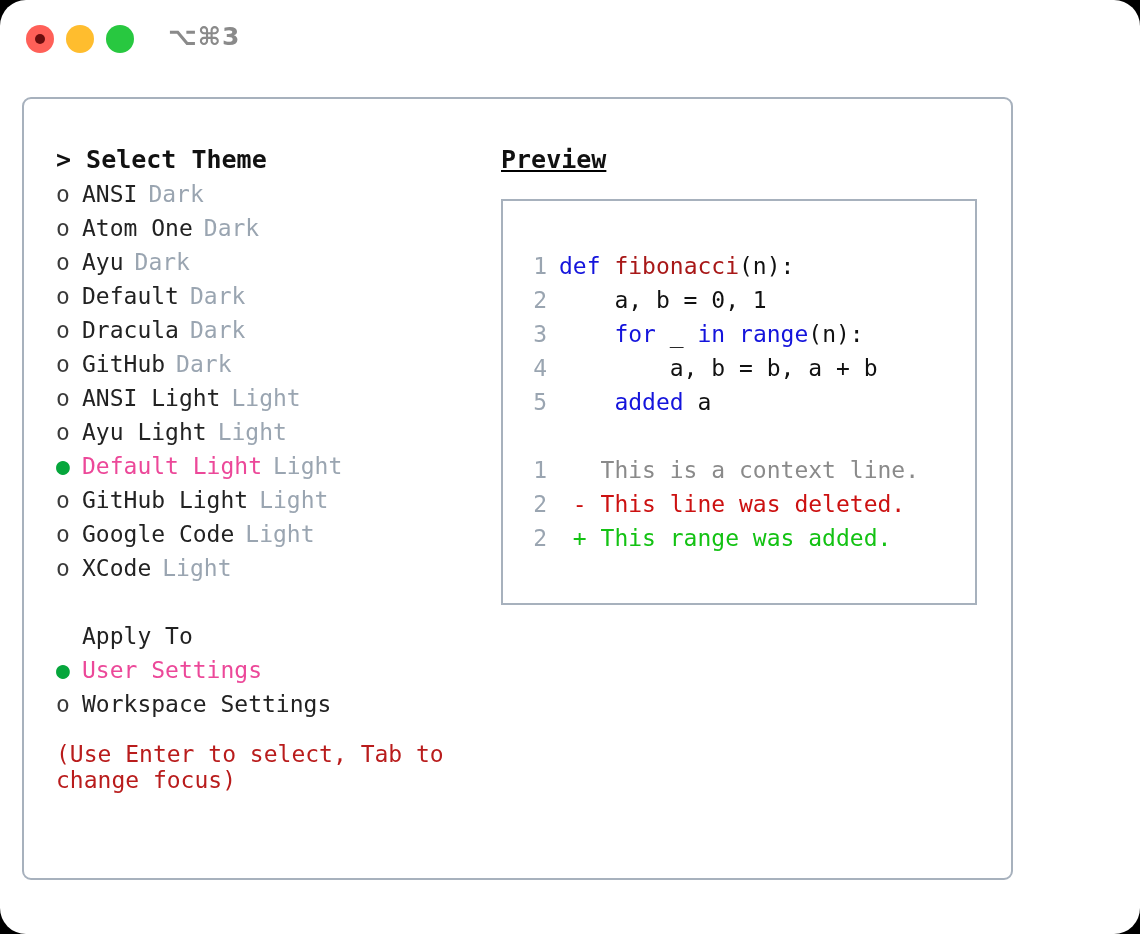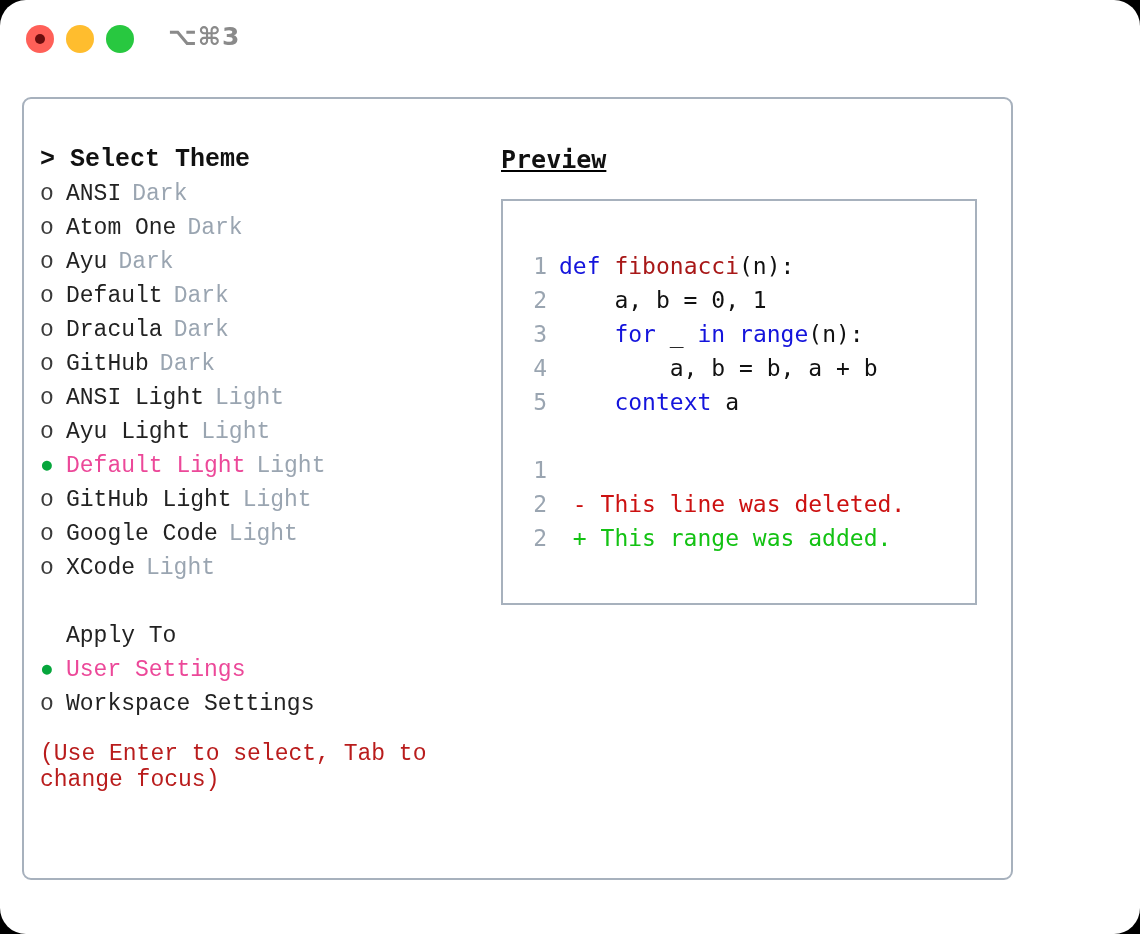--- a/index.html
+++ b/index.html
@@ -76,24 +76,23 @@
     width: 991px;
     height: 783px;
     border: 2px solid #a7b1bd;
     border-radius: 9px;
     box-sizing: border-box;
   }
 
   
   .left-col {
     position: absolute;
-    left: 16px;
+    left: 32px;
     top: 44px;
     width: 450px;
-    font-family: Liberation Mono, monospace;
   }
   .list-header {
     font-size: 25px;
     font-weight: 700;
     color: #111111;
     line-height: 34px;
     white-space: pre;
   }
   .row {
     display: flex;
@@ -228,23 +227,23 @@
     </div>
 
     <div class="right-col">
       <div class="preview-title">Preview</div>
       <div class="preview-box">
         <div class="code" id="code-area">
             <div class="code-line"><span class="lineno">1</span><span class="tok-kw">def </span><span class="tok-fn">fibonacci</span><span class="tok-plain">(n):</span></div>
             <div class="code-line"><span class="lineno">2</span><span class="tok-plain">    a, b = 0, 1</span></div>
             <div class="code-line"><span class="lineno">3</span><span class="tok-plain">    </span><span class="tok-kw">for</span><span class="tok-plain"> _ </span><span class="tok-kw">in</span><span class="tok-plain"> </span><span class="tok-kw">range</span><span class="tok-plain">(n):</span></div>
             <div class="code-line"><span class="lineno">4</span><span class="tok-plain">        a, b = b, a + b</span></div>
-            <div class="code-line"><span class="lineno">5</span><span class="tok-plain">    </span><span class="tok-kw">context</span><span class="tok-plain"> a</span></div>
+            <div class="code-line"><span class="lineno">5</span><span class="tok-plain">    </span><span class="tok-kw">added</span><span class="tok-plain"> a</span></div>
             <div class="diff-gap"></div>
-            <div class="code-line"><span class="lineno">1</span></div>
+            <div class="code-line"><span class="lineno">1</span><span class="tok-ctx">   This is a context line.</span></div>
             <div class="code-line"><span class="lineno">2</span><span class="tok-del"> - This line was deleted.</span></div>
             <div class="code-line"><span class="lineno">2</span><span class="tok-add"> + This range was added.</span></div>
           </div>
       </div>
     </div>
 
   </div>
 </div>
 
 </body></html>

